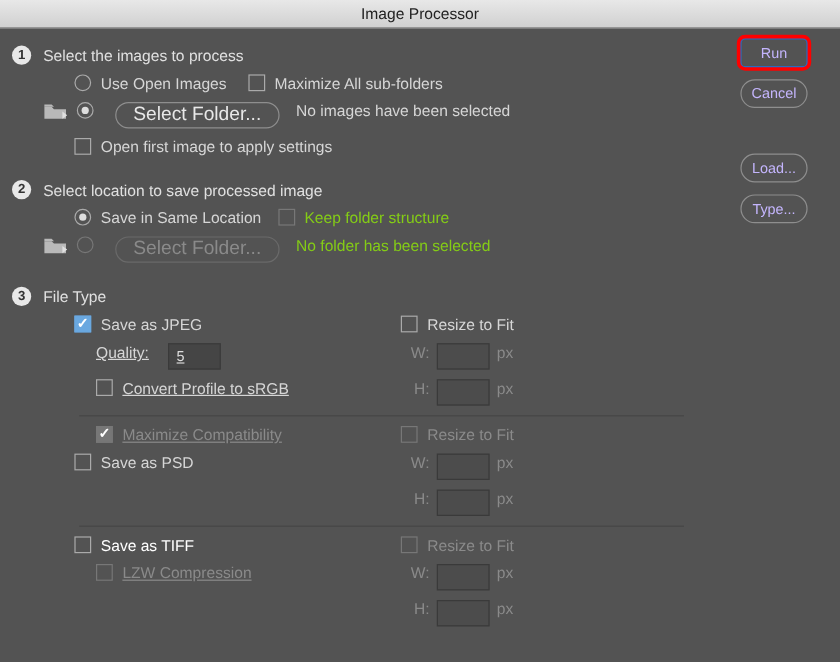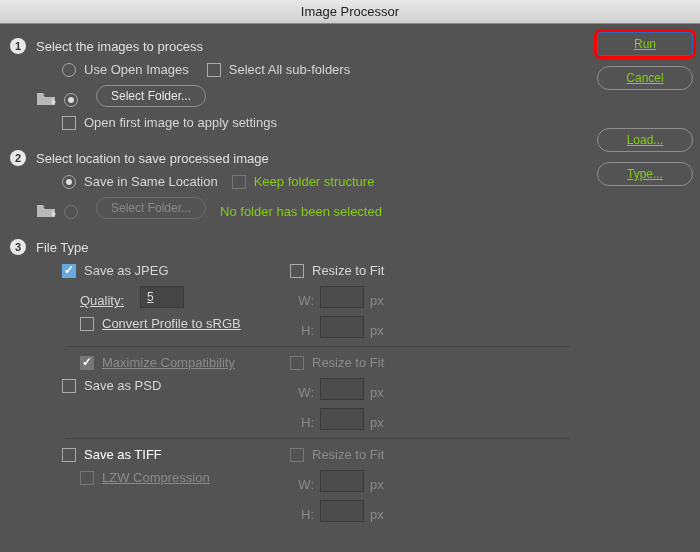--- a/index.html
+++ b/index.html
@@ -1,55 +1,55 @@
 <!DOCTYPE html>
 <html><head>
 <meta charset="utf-8">
 <style>
   * { box-sizing: border-box; margin: 0; padding: 0; font-family: -apple-system, "Helvetica Neue", Arial, sans-serif; }
   body { width: 700px; height: 552px; background: #535353; color: #d6d6d6; font-size: 13px; overflow: hidden; }
   .titlebar { height: 24px; background: linear-gradient(#e8e8e8,#d0d0d0); display: flex; align-items: center; justify-content: center; color: #222; font-size: 13px; border-bottom: 1px solid #888; }
   .main { display: flex; padding: 6px 10px 0 10px; }
   .left { flex: 1; }
   .right { width: 90px; display: flex; flex-direction: column; align-items: center; padding-top: 2px; }
-  .btn { width: 96px; height: 24px; border: 1px solid #8e8e8e; background: #535353; color: #84cc16; border-radius: 12px; font-size: 12px; display: flex; align-items: center; justify-content: center; margin-bottom: 10px; cursor: pointer; text-decoration: underline; }
+  .btn { width: 56px; height: 24px; border: 1px solid #8e8e8e; background: #535353; color: #c4b5fd; border-radius: 12px; font-size: 12px; display: flex; align-items: center; justify-content: center; margin-bottom: 10px; cursor: pointer; }
   .btn.primary { border: 1px solid #2a6bbf; box-shadow: 0 0 0 1px #2a6bbf; }
   .btn.highlight { outline: 3px solid #ff0000; outline-offset: 0px; border-radius: 4px;}
 
   .section { padding: 4px 0 8px 0; }
   .sec-head { display: flex; align-items: center; color: #e0e0e0; padding: 4px 0; }
   .step { width: 16px; height: 16px; border-radius: 50%; background: #e8e8e8; color: #333; font-size: 11px; display: flex; align-items: center; justify-content: center; margin-right: 10px; font-weight: 600;}
-  .row { display: flex; align-items: flex-end; padding: 4px 0 4px 0; }
+  .row { display: flex; align-items: flex-start; padding: 4px 0 4px 0; }
   .indent1 { padding-left: 52px; }
   .indent0 { padding-left: 26px; }
   .indent2 { padding-left: 70px; text-decoration: underline; }
 
   .radio, .checkbox { width: 14px; height: 14px; border: 1px solid #aaa; margin-right: 8px; flex: 0 0 auto; position: relative; }
   .radio { border-radius: 50%; }
   .radio.checked::after { content:""; position:absolute; inset:3px; border-radius:50%; background:#ddd; }
   .checkbox.checked { background: #6aa8e0; border-color:#6aa8e0; }
   .checkbox.checked::after { content:"✓"; color:#fff; position:absolute; top:-2px; left:1px; font-size:12px; font-weight:bold; }
   .checkbox.dim { border-color:#777; }
   .checkbox.dim.checked { background:#777; border-color:#777;}
 
   .folder-icon { width: 22px; height: 16px; position: relative; margin-right: 6px; }
   .folder-icon svg { width: 22px; height: 16px; }
 
-  .selectbtn { height: 22px; padding: 0 14px; border: 1px solid #8e8e8e; background:#535353; color:#e8e8e8; border-radius: 11px; font-size: 12px; display:flex; align-items:center; cursor:pointer; margin-right: 14px;}
+  .selectbtn { height: 22px; padding: 0 14px; border: 1px solid #8e8e8e; background:#535353; color:#e8e8e8; border-radius: 11px; font-size: 16px; display:flex; align-items:center; cursor:pointer; margin-right: 14px;}
   .selectbtn.disabled { color:#8a8a8a; border-color:#6a6a6a; cursor:default;}
 
   .dim-text { color:#84cc16; }
   .hr { border: none; border-top: 1px solid #464646; margin: 4px 30px 4px 56px; }
 
   .numfield { width: 44px; height: 22px; background:#454545; border:1px solid #3a3a3a; color:#ddd; padding: 0 6px; font-size:12px; }
   .numfield.dim { background:#4c4c4c; color:#7a7a7a; }
   .label-sm { width: 60px; display:inline-block; }
   .unit { margin-left: 6px; }
 
-  .ft-block { display:flex; }
+  .ft-block { display:flex;gap:44px; }
   .ft-left { width: 280px; }
   .ft-right { flex:1; }
   .ft-right .row { padding-left: 0; }
   .dim-all { color:#8a8a8a; }
 </style>
 </head>
 <body>
 
 <div class="titlebar">
   <span>Image Processor</span>
@@ -62,34 +62,35 @@
       <div class="sec-head">
         <span class="step">1</span>
         <span>Select the images to process</span>
       </div>
 
       <div class="row indent1">
         <span class="radio"></span>
         <span>Use Open Images</span>
         <span style="width:18px"></span>
         <span class="checkbox"></span>
-        <span>Select All sub-folders</span>
+        <span>Maximize All sub-folders</span>
       </div>
 
       <div class="row indent0">
         <span class="folder-icon">
           <svg viewBox="0 0 22 16">
               <path fill="#b9b9b9" d="M1 4h6l2 2h10v8H1z"></path>
               <path fill="#b9b9b9" d="M1 2h6l2 2H1z"></path>
               <path fill="#e0e0e0" d="M16 8l4 3-4 3z"></path>
             </svg>
         </span>
         <span class="radio checked"></span>
         <span style="width:10px"></span>
         <span class="selectbtn">Select Folder...</span>
+        <span>No images have been selected</span>
       </div>
 
       <div class="row indent1">
         <span class="checkbox"></span>
         <span>Open first image to apply settings</span>
       </div>
     </div>
 
     <div class="section">
       <div class="sec-head">

